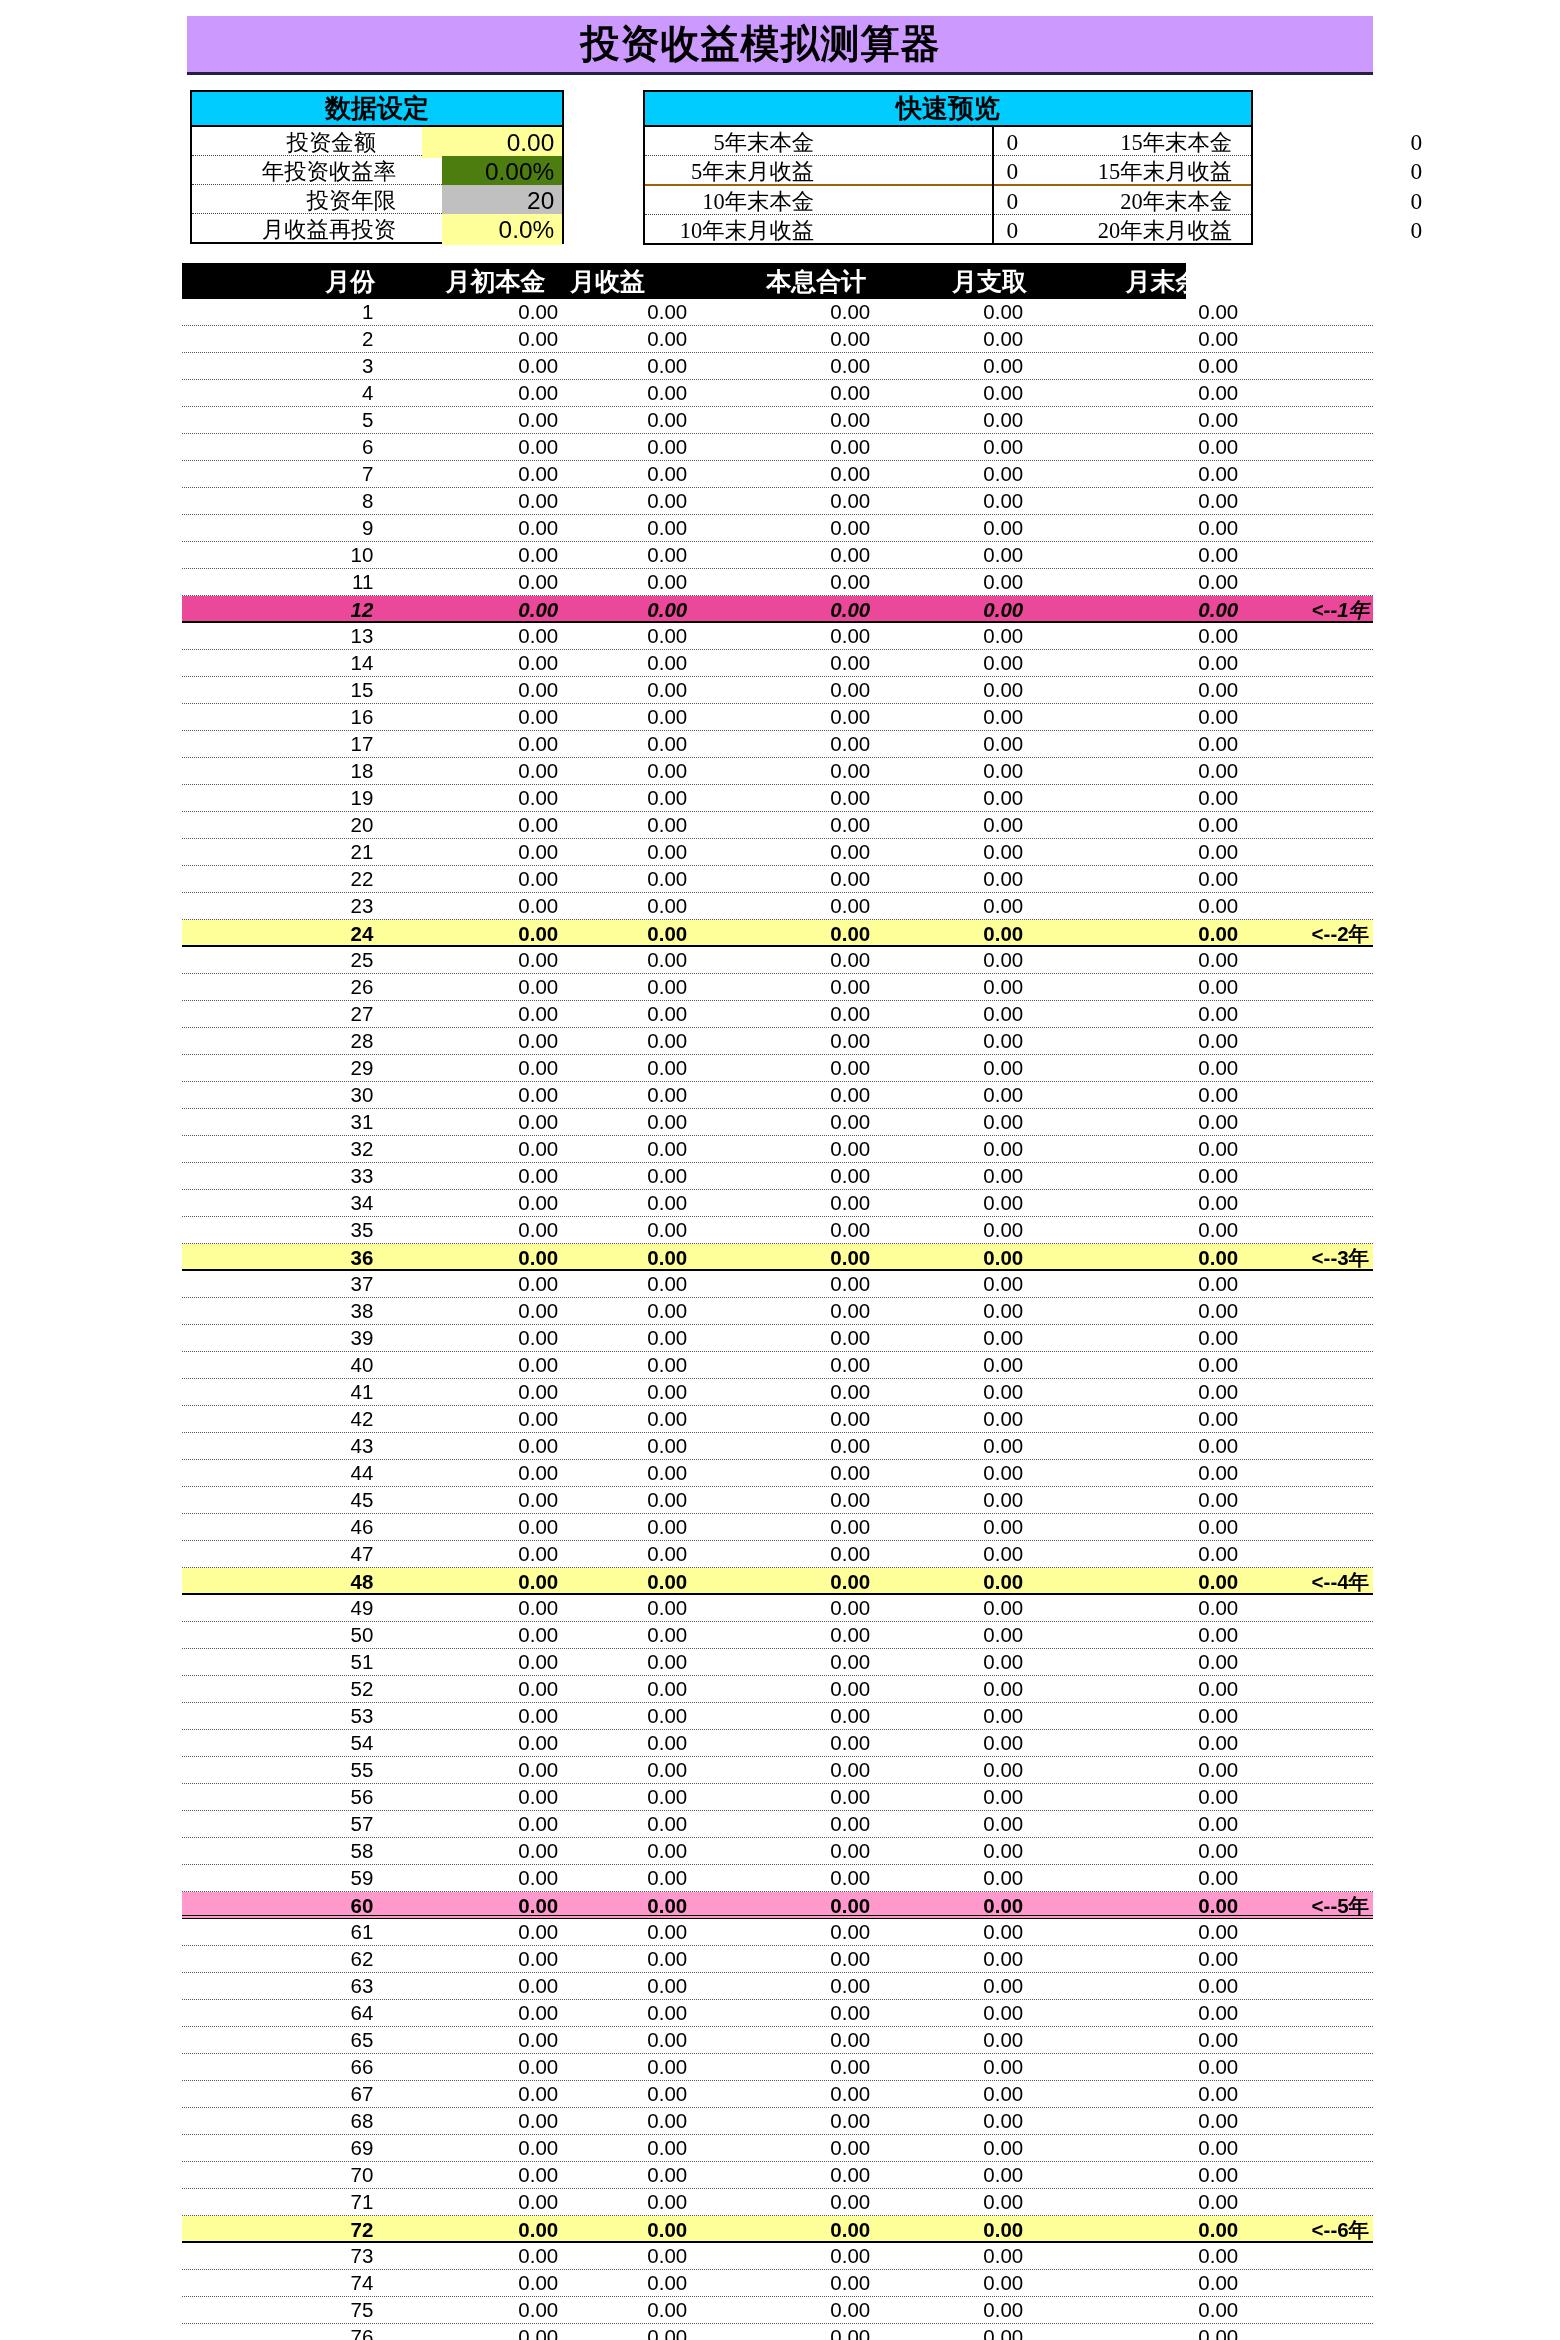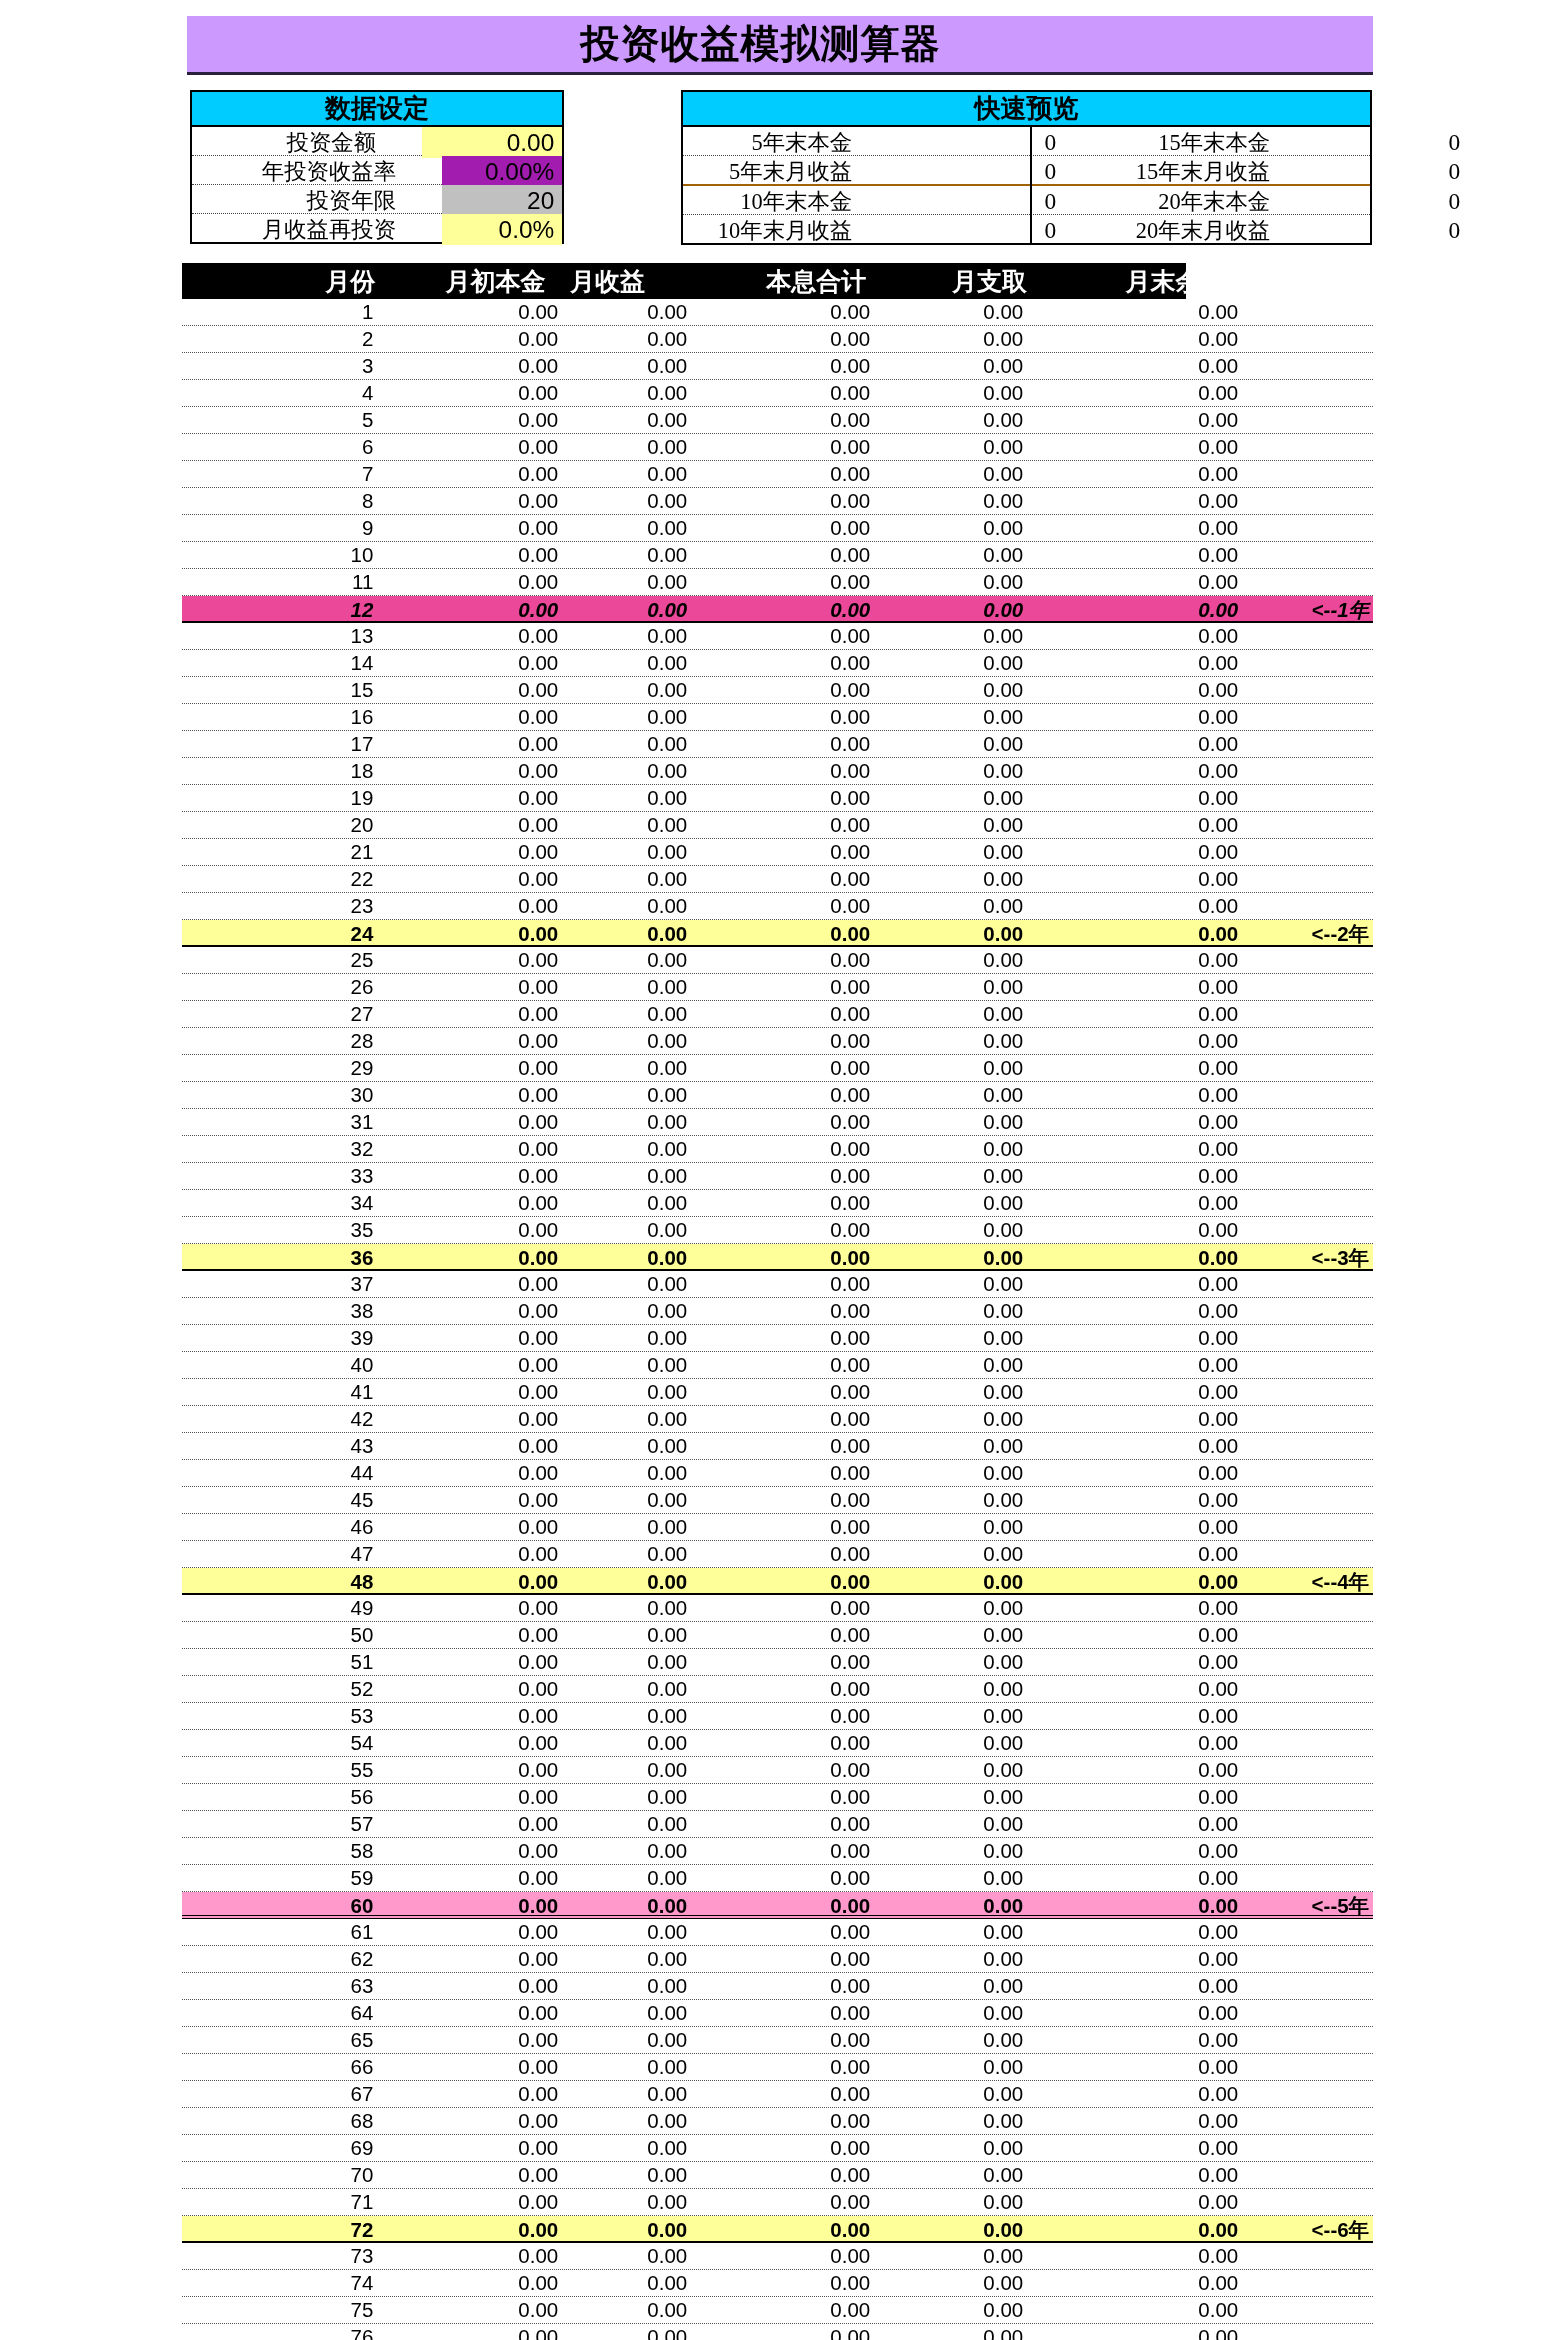--- a/index.html
+++ b/index.html
@@ -11,21 +11,21 @@
     background:#CC99FF;border-bottom:3.9px solid #2a1f3d;
     display:flex;align-items:center;justify-content:center;}
   #title-bar .t{font-size:39px;font-weight:bold;letter-spacing:1px;transform:translateX(-19.5px);}
 
   
   .panel{position:absolute;top:74px;border:2px solid #000;background:#fff;box-sizing:border-box;}
   .panel-header{height:33px;background:#00CCFF;border-bottom:2px solid #000;
     display:flex;align-items:center;justify-content:center;
     font-family:"Liberation Serif",serif;font-weight:bold;font-size:26px;}
   #settings-panel{left:190px;width:374px;}
-  #preview-panel{left:681px;width:691px;}
+  #preview-panel{left:643px;width:610px;}
 
   .s-row{display:grid;grid-template-columns:190px 1fr;height:28px;gap:40px;}
   .s-row + .s-row{border-top:1px dotted #444;padding-left:20px;}
   .s-row .lbl{font-family:"Liberation Serif",serif;font-size:22.4px;text-align:right;
     padding-right:5.9px;display:flex;align-items:center;justify-content:flex-end;}
   .s-row .val{font-size:24.4px;text-align:right;padding-right:7.8px;
     display:flex;align-items:center;justify-content:flex-end;}
 
   #preview-rows{position:relative;}
   #preview-divider{position:absolute;left:347px;top:0;bottom:0;width:2px;background:#000;}
@@ -77,21 +77,21 @@
     <div class="panel-header">
       <span>数据设定</span>
     </div>
     <div id="settings-rows">
         <div class="s-row">
           <span class="lbl">投资金额</span>
           <span class="val" style="background: rgb(255, 255, 153);">0.00</span>
         </div>
         <div class="s-row">
           <span class="lbl">年投资收益率</span>
-          <span class="val" style="background: #a21caf;">0.00%</span>
+          <span class="val" style="background: #4d7c0f;">0.00%</span>
         </div>
         <div class="s-row">
           <span class="lbl">投资年限</span>
           <span class="val" style="background: rgb(192, 192, 192);">20</span>
         </div>
         <div class="s-row">
           <span class="lbl">月收益再投资</span>
           <span class="val" style="background: rgb(255, 255, 153);">0.0%</span>
         </div>
       </div>

